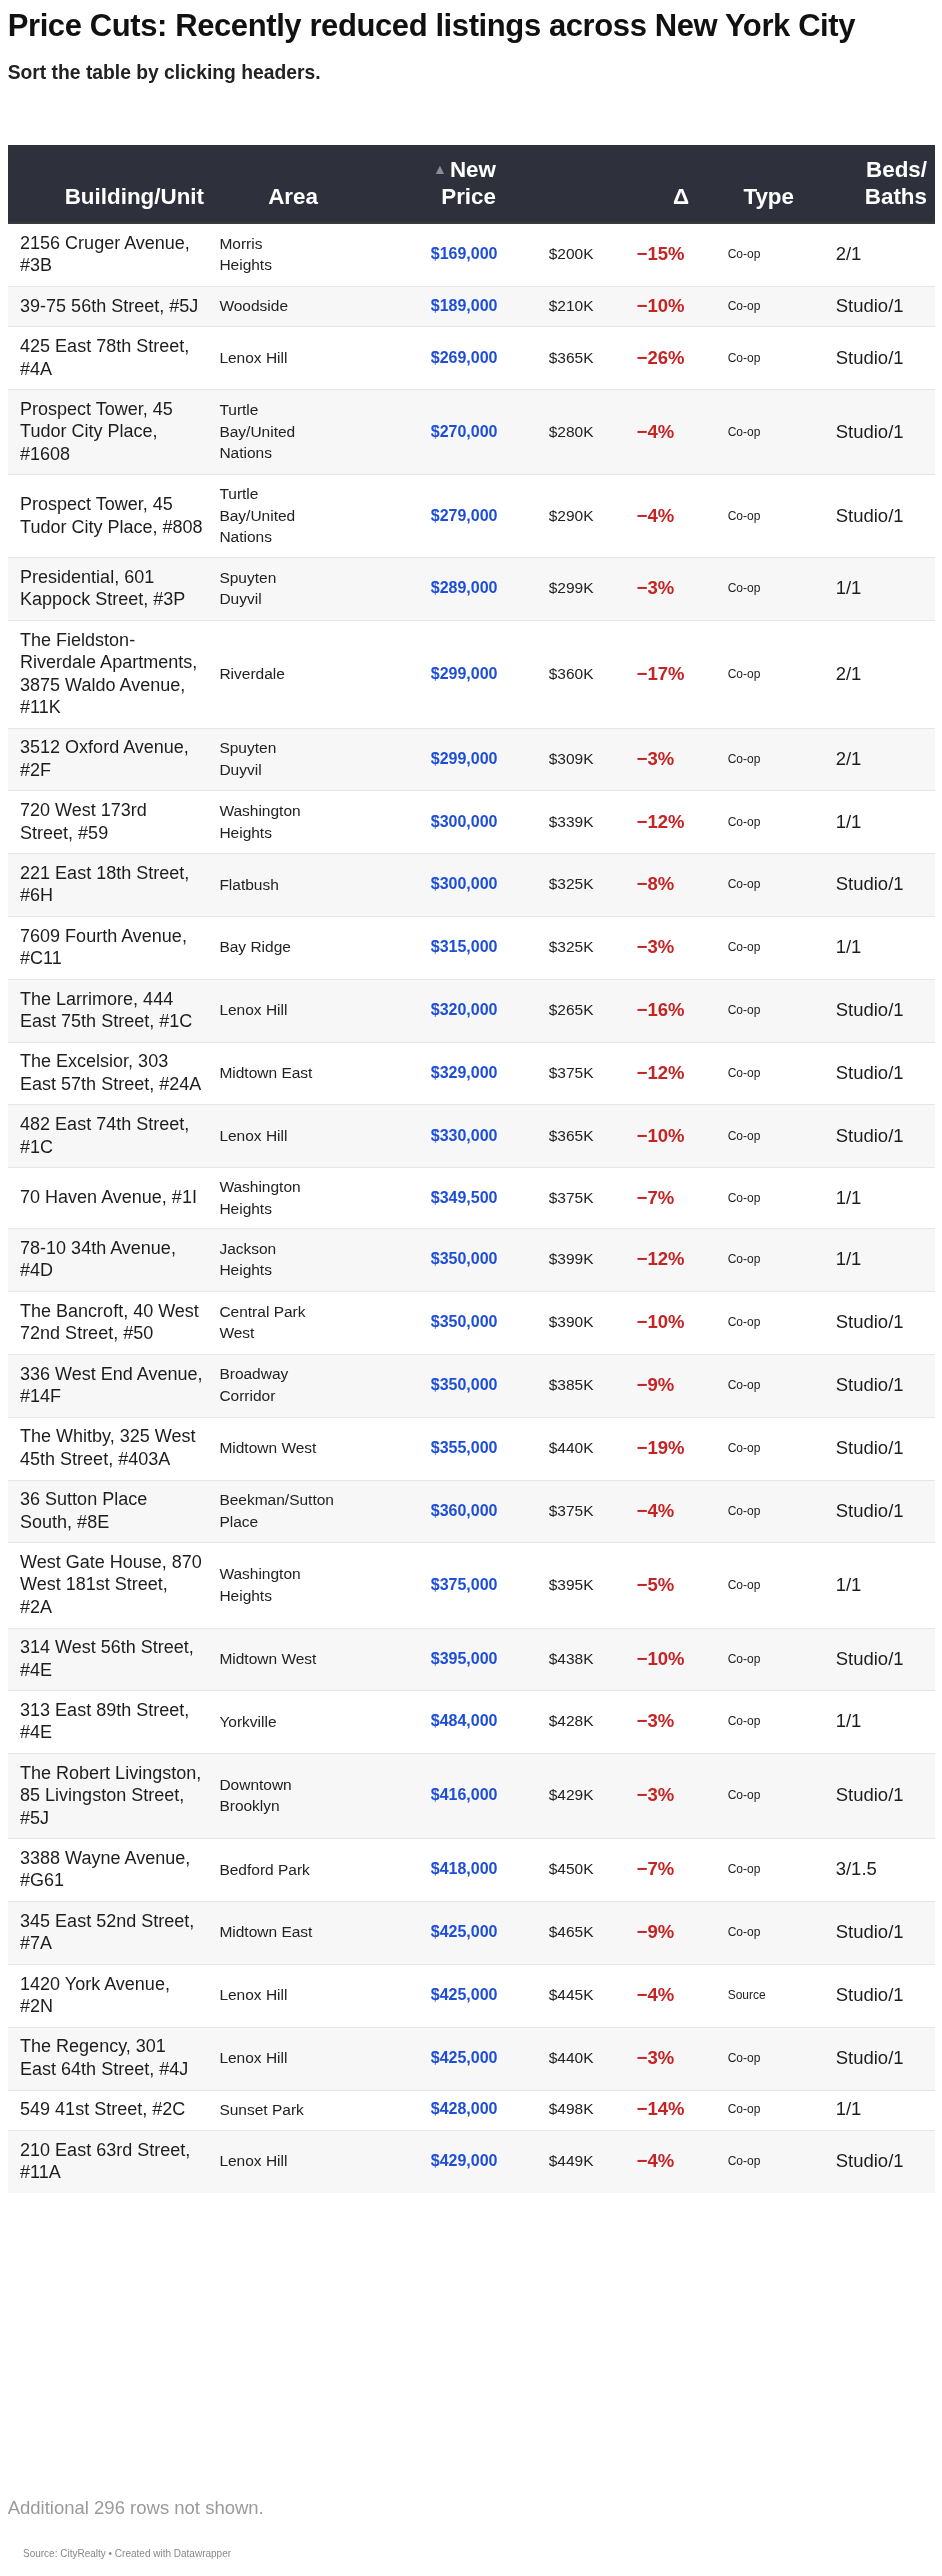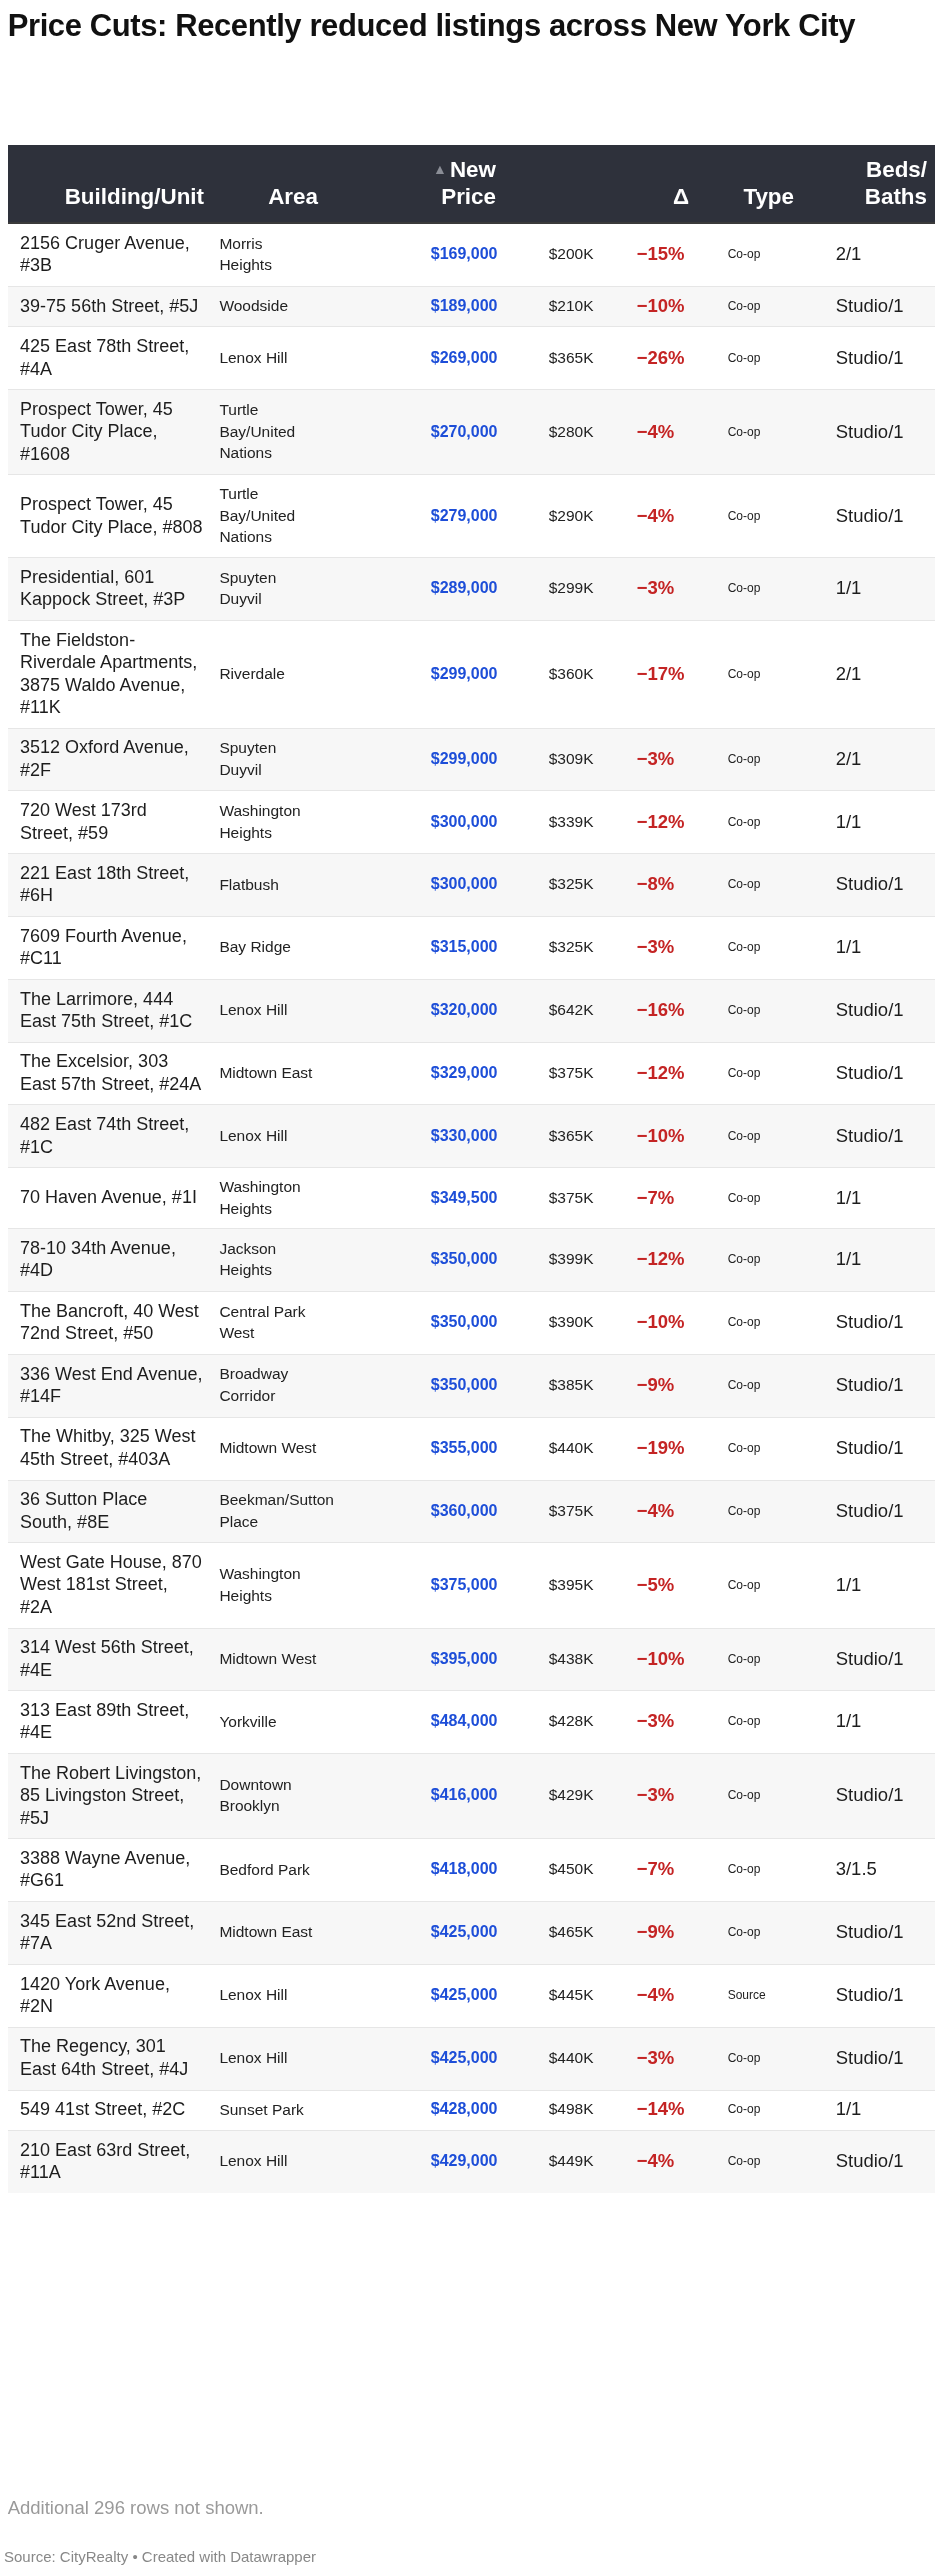--- a/index.html
+++ b/index.html
@@ -55,29 +55,30 @@
   td.old { font-size: 15.5px; color: #222; padding-left: 45px; }
   td.delta { font-size: 18.5px; font-weight: bold; color: #c42424; padding-left: 40px; }
   td.type { font-size: 12px; color: #222; padding-left: 31px; }
   td.beds { font-size: 18.5px; color: #1d1d1d; padding-left: 34px; white-space: nowrap; overflow: hidden; }
 
   .notes {
     position: absolute; left: 7.7px; top: 2497px;
     font-size: 18.5px; color: #9a9a9a;
   }
   .source {
-    position: absolute; left: 4px; top: 2548px;
-    font-size: 15px; color: #888888;
+    position: absolute; left: 23px; top: 2548px;
+    font-size: 10px; color: #888888;
   }
 </style>
 </head>
 <body>
 
 <h1 class="title">Price Cuts: Recently reduced listings across New York City</h1>
 <div class="desc">
+  <span class="sort-note">Sort the table by clicking headers.</span>
 </div>
 
 <table class="dw">
   <colgroup>
     <col class="c-building">
       <col class="c-area">
       <col class="c-price">
       <col class="c-old">
       <col class="c-delta">
       <col class="c-type">
@@ -197,21 +198,21 @@
         <td class="price">$315,000</td>
         <td class="old">$325K</td>
         <td class="delta">−3%</td>
         <td class="type">Co-op</td>
         <td class="beds">1/1</td>
       </tr>
       <tr>
         <td class="building">The Larrimore, 444 East 75th Street, #1C</td>
         <td class="area">Lenox Hill</td>
         <td class="price">$320,000</td>
-        <td class="old">$642K</td>
+        <td class="old">$265K</td>
         <td class="delta">−16%</td>
         <td class="type">Co-op</td>
         <td class="beds">Studio/1</td>
       </tr>
       <tr>
         <td class="building">The Excelsior, 303 East 57th Street, #24A</td>
         <td class="area">Midtown East</td>
         <td class="price">$329,000</td>
         <td class="old">$375K</td>
         <td class="delta">−12%</td>

